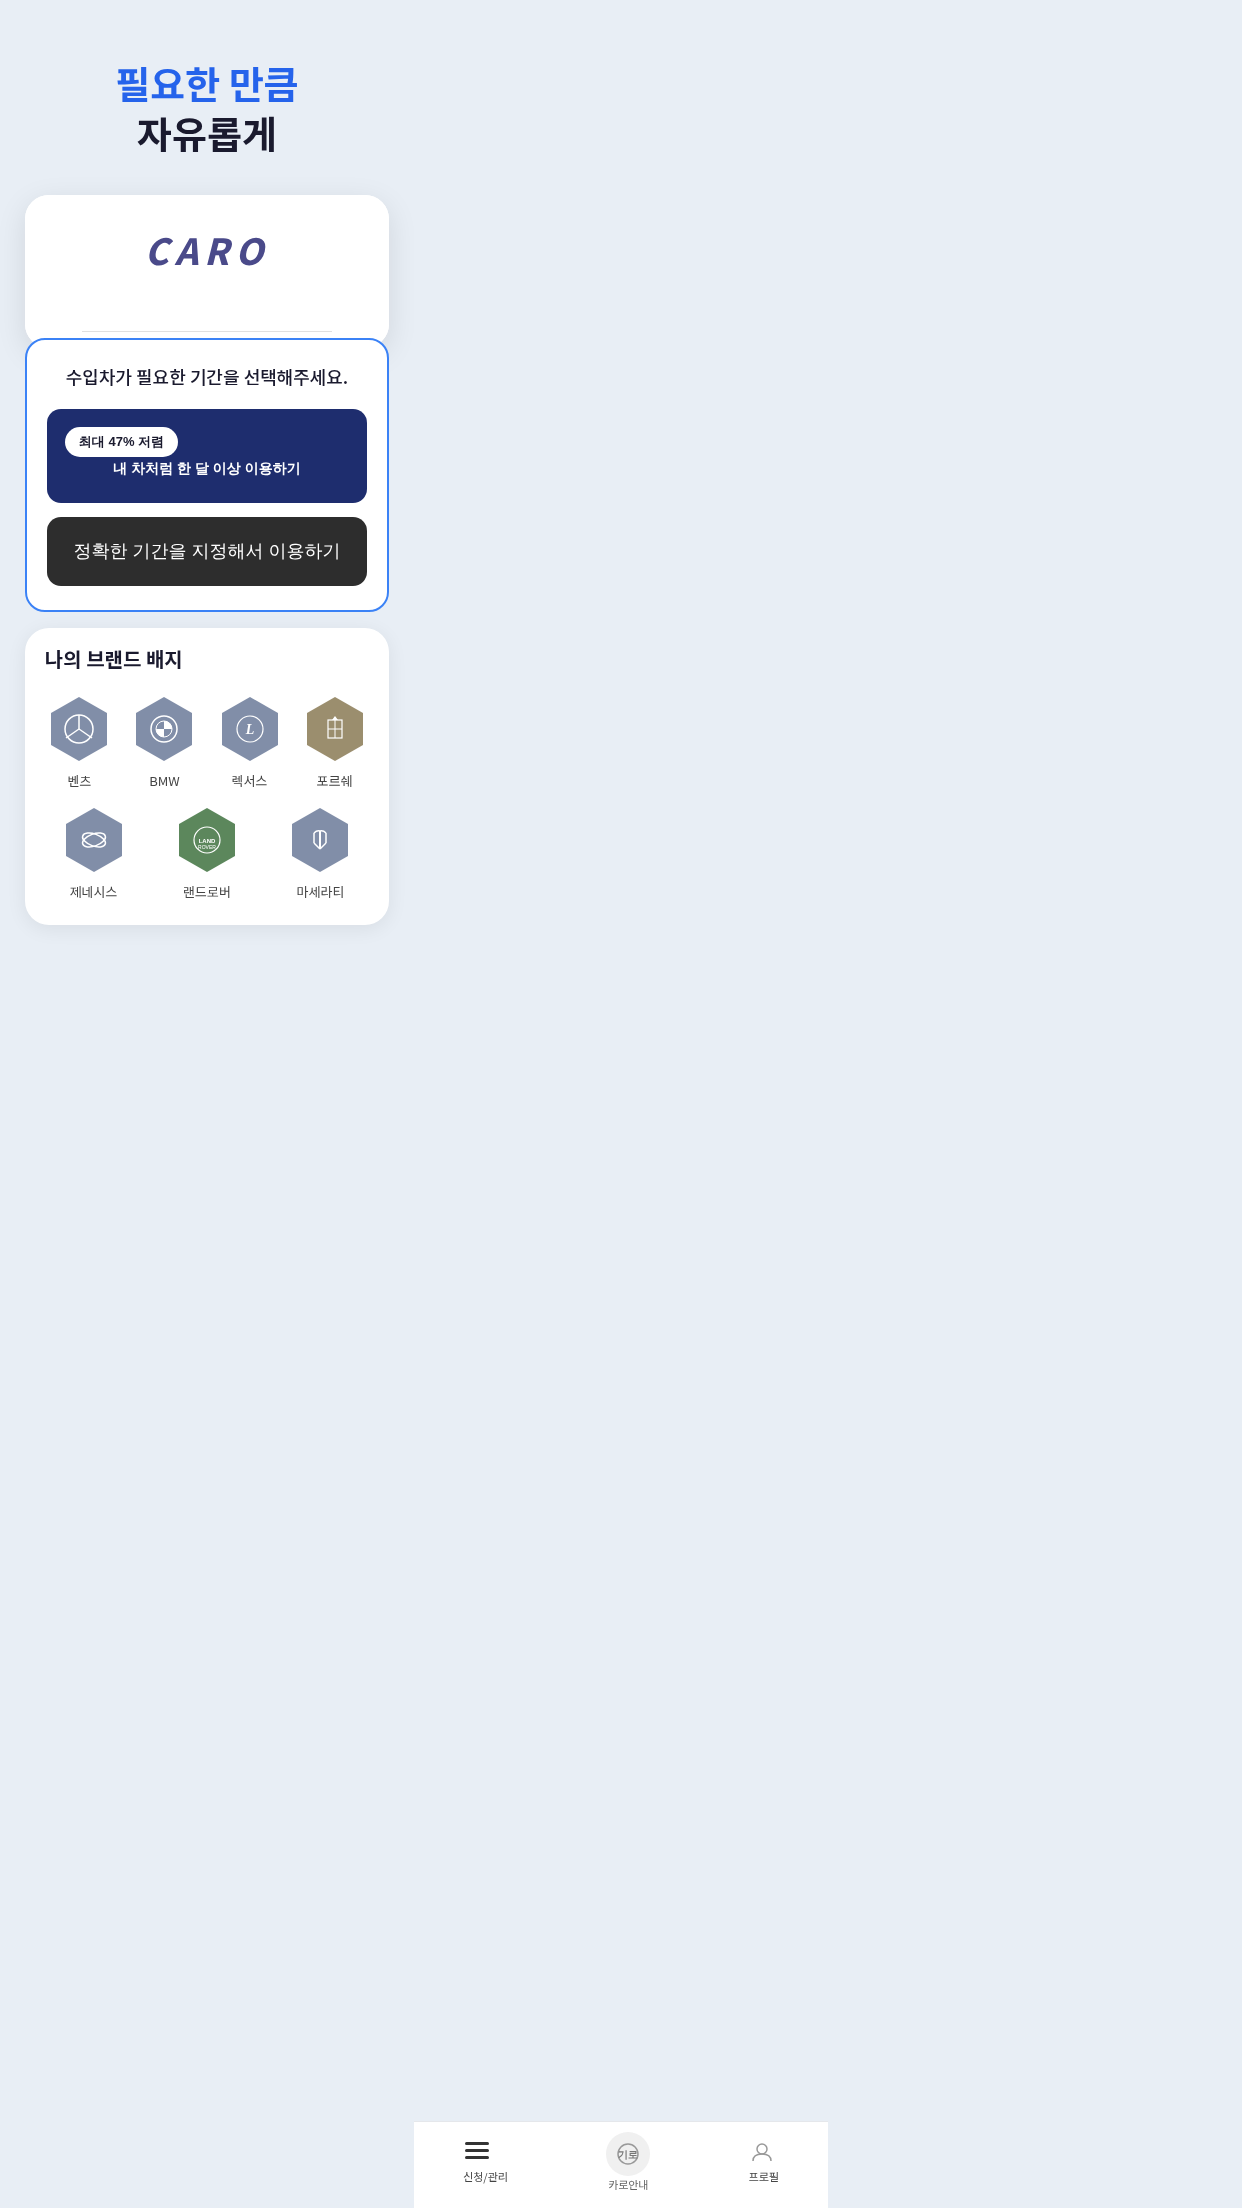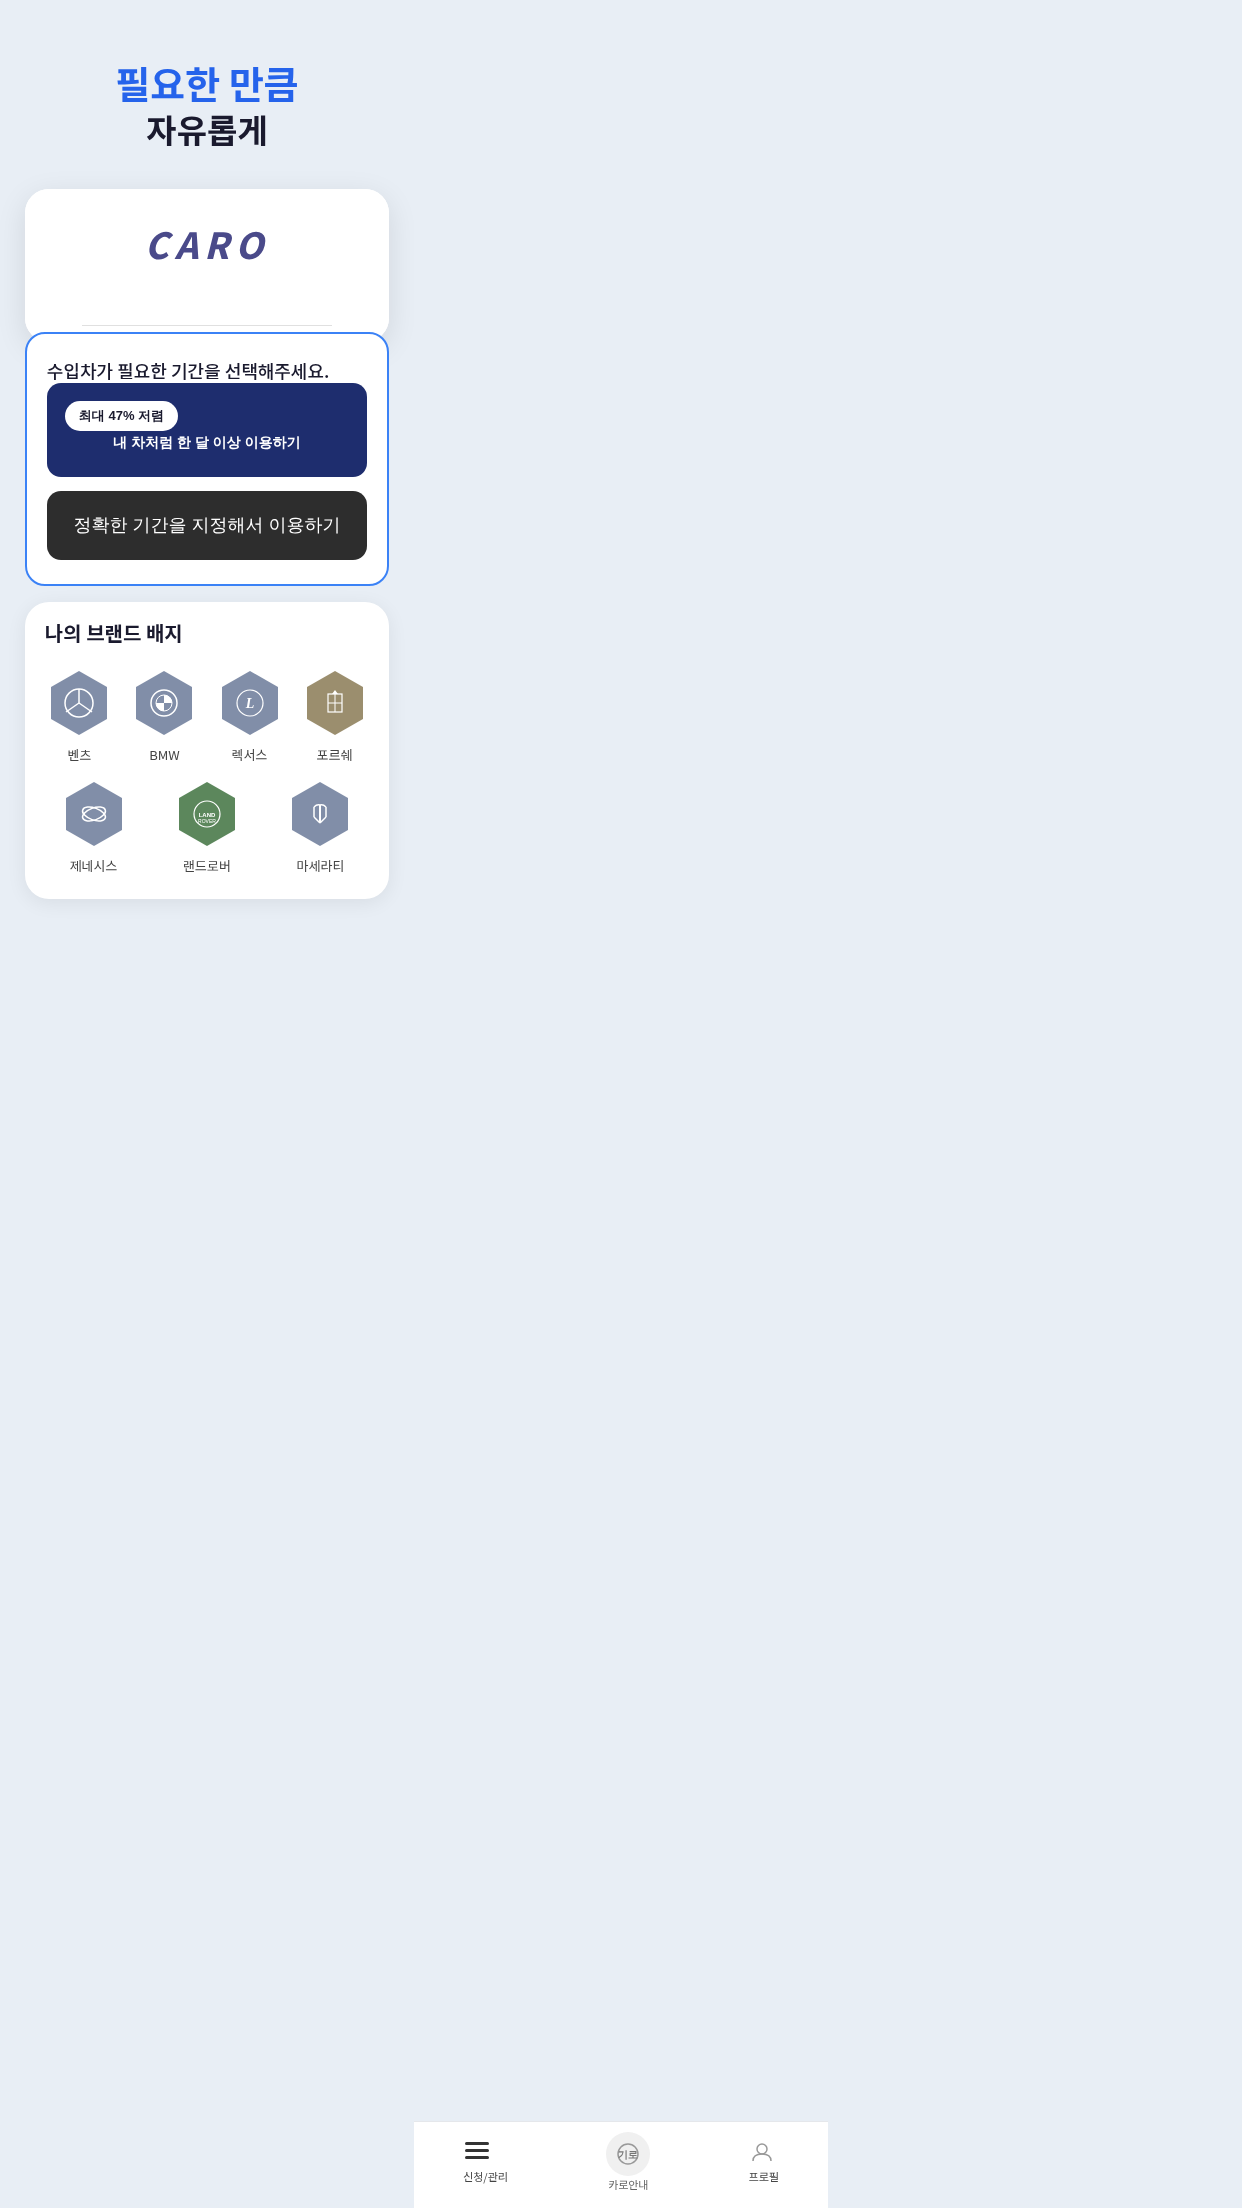--- a/index.html
+++ b/index.html
@@ -34,21 +34,21 @@
 
     .hero-title-blue {
       font-size: 38px;
       font-weight: 700;
       color: #2563eb;
       line-height: 1.2;
       text-align: center;
     }
 
     .hero-title-dark {
-      font-size: 33px;
+      font-size: 38px;
       font-weight: 700;
       color: #1a1a2e;
       line-height: 1.2;
       text-align: center;
       margin-top: 4px;
     }
 
     
     .card-container {
       width: 88%;
@@ -91,21 +91,23 @@
       border: 2.5px solid #3b82f6;
       border-radius: 20px;
       padding: 24px 20px;
       margin-top: -10px;
     }
 
     .selection-title {
       font-size: 18px;
       font-weight: 500;
       color: #1a1a2e;
+      margin-bottom: 20px;
       line-height: 1.4;
+      text-align: center;
     }
 
     
     .option-btn-dark {
       width: 100%;
       background: #1e2d6e;
       border-radius: 14px;
       padding: 50px 20px 24px;
       position: relative;
       margin-bottom: 14px;

